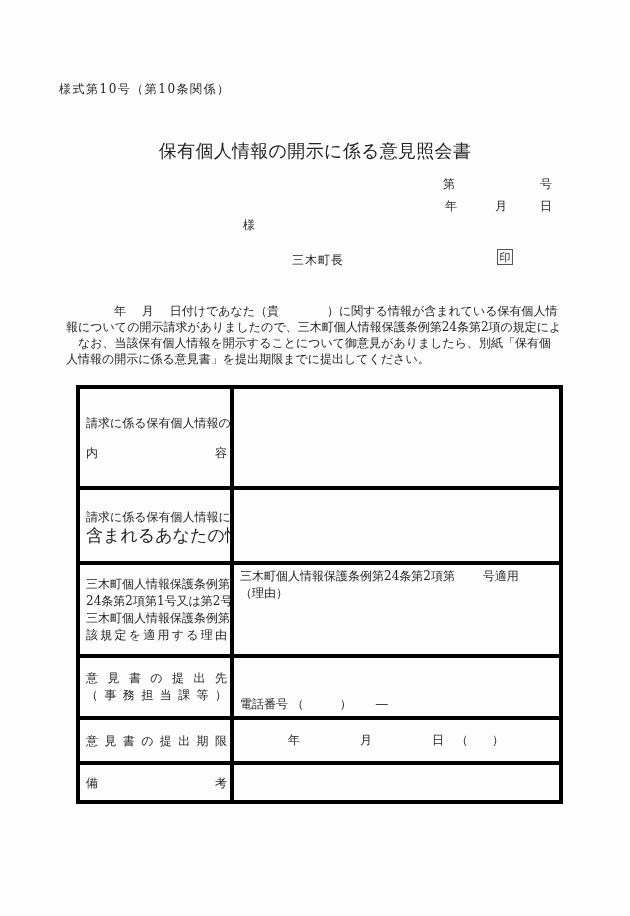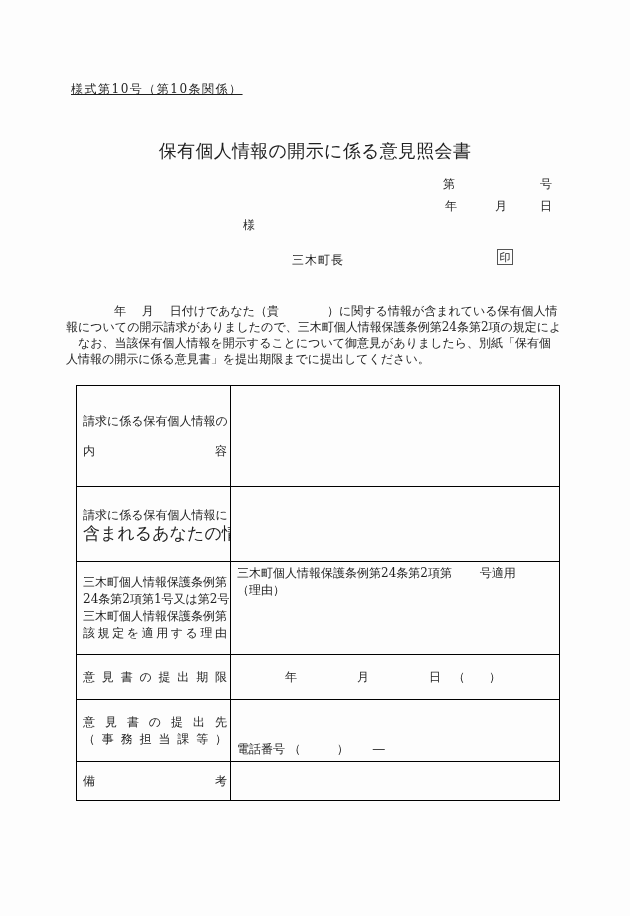--- a/index.html
+++ b/index.html
@@ -8,21 +8,21 @@
     position:relative;
     width:630px; height:916px;
     margin:0 auto;
     background:#fdfdfd;
     color:#1f1f1f;
     font-family:"DejaVu Serif","Liberation Serif",serif;
     font-size:12px;
     overflow:hidden;
   }
   .abs { position:absolute; white-space:nowrap; }
-  .form-number { left:71px; top:81px; letter-spacing:1.5px;text-decoration:underline; }
+  .form-number { left:59px; top:81px; letter-spacing:1.5px; }
   .paper-size  { right:63px; top:100px; letter-spacing:1px; }
   .doc-title   { left:0; right:0; top:139px; text-align:center; font-size:18px; letter-spacing:0.3px; }
   .docno-prefix { left:443px; top:176px; }
   .docno-suffix { left:540px; top:176px; }
   .date-year   { left:445px; top:198px; }
   .date-month  { left:495px; top:198px; }
   .date-day    { left:540px; top:198px; }
   .addressee   { left:243px; top:217px; }
   .sender      { left:292px; top:252px; letter-spacing:1px; }
   .seal {
@@ -36,21 +36,21 @@
   .body-text { left:66px; top:303px; width:500px; }
   .body-text .pline { white-space:nowrap; line-height:16px; }
 
   table.form-table {
     position:absolute; left:76px; top:385px;
     border-collapse:collapse; table-layout:fixed;
     width:483px;
     font-size:12px;
   }
   .form-table td {
-    border:1px solid #000000;
+    border:4px solid #000000;
     padding:0; vertical-align:middle;
     overflow:hidden;
   }
   col.c1 { width:154px; }
   col.c2 { width:329px; }
   td.lbl { padding:0 3px 0 6px; }
   .ll { white-space:nowrap; line-height:18px; }
   .lh30 .ll { line-height:30px; }
   .lh17 .ll { line-height:17px; }
   .jlast { text-align:justify; text-align-last:justify; }
@@ -117,36 +117,36 @@
         <div class="ll">24条第2項第1号又は第2号</div>
         <div class="ll">三木町個人情報保護条例第</div>
         <div class="ll jlast">該規定を適用する理由</div>
       </td>
       <td class="v-top">
         <div class="vl">三木町個人情報保護条例第24条第2項第　　 号適用</div>
         <div class="vl">（理由）</div>
       </td>
     </tr>
 
-    <tr style="height:45px;">
-      <td class="lbl">
-        <div class="ll jlast">意見書の提出期限</div>
-      </td>
-      <td class="v-mid">
-        <div class="vl">　　　　年　　　　　月　　　　　日　（　　）</div>
-      </td>
-    </tr>
-
     <tr style="height:62px;">
       <td class="lbl lh17">
         <div class="ll jlast">意見書の提出先</div>
         <div class="ll jlast">（事務担当課等）</div>
       </td>
       <td class="v-bottom">
         <div class="vl">電話番号 （　　　）　　―</div>
+      </td>
+    </tr>
+
+    <tr style="height:45px;">
+      <td class="lbl">
+        <div class="ll jlast">意見書の提出期限</div>
+      </td>
+      <td class="v-mid">
+        <div class="vl">　　　　年　　　　　月　　　　　日　（　　）</div>
       </td>
     </tr>
 
     <tr style="height:39px;">
       <td class="lbl">
         <div class="ll jlast">備考</div>
       </td>
       <td></td>
     </tr>
   </tbody>

